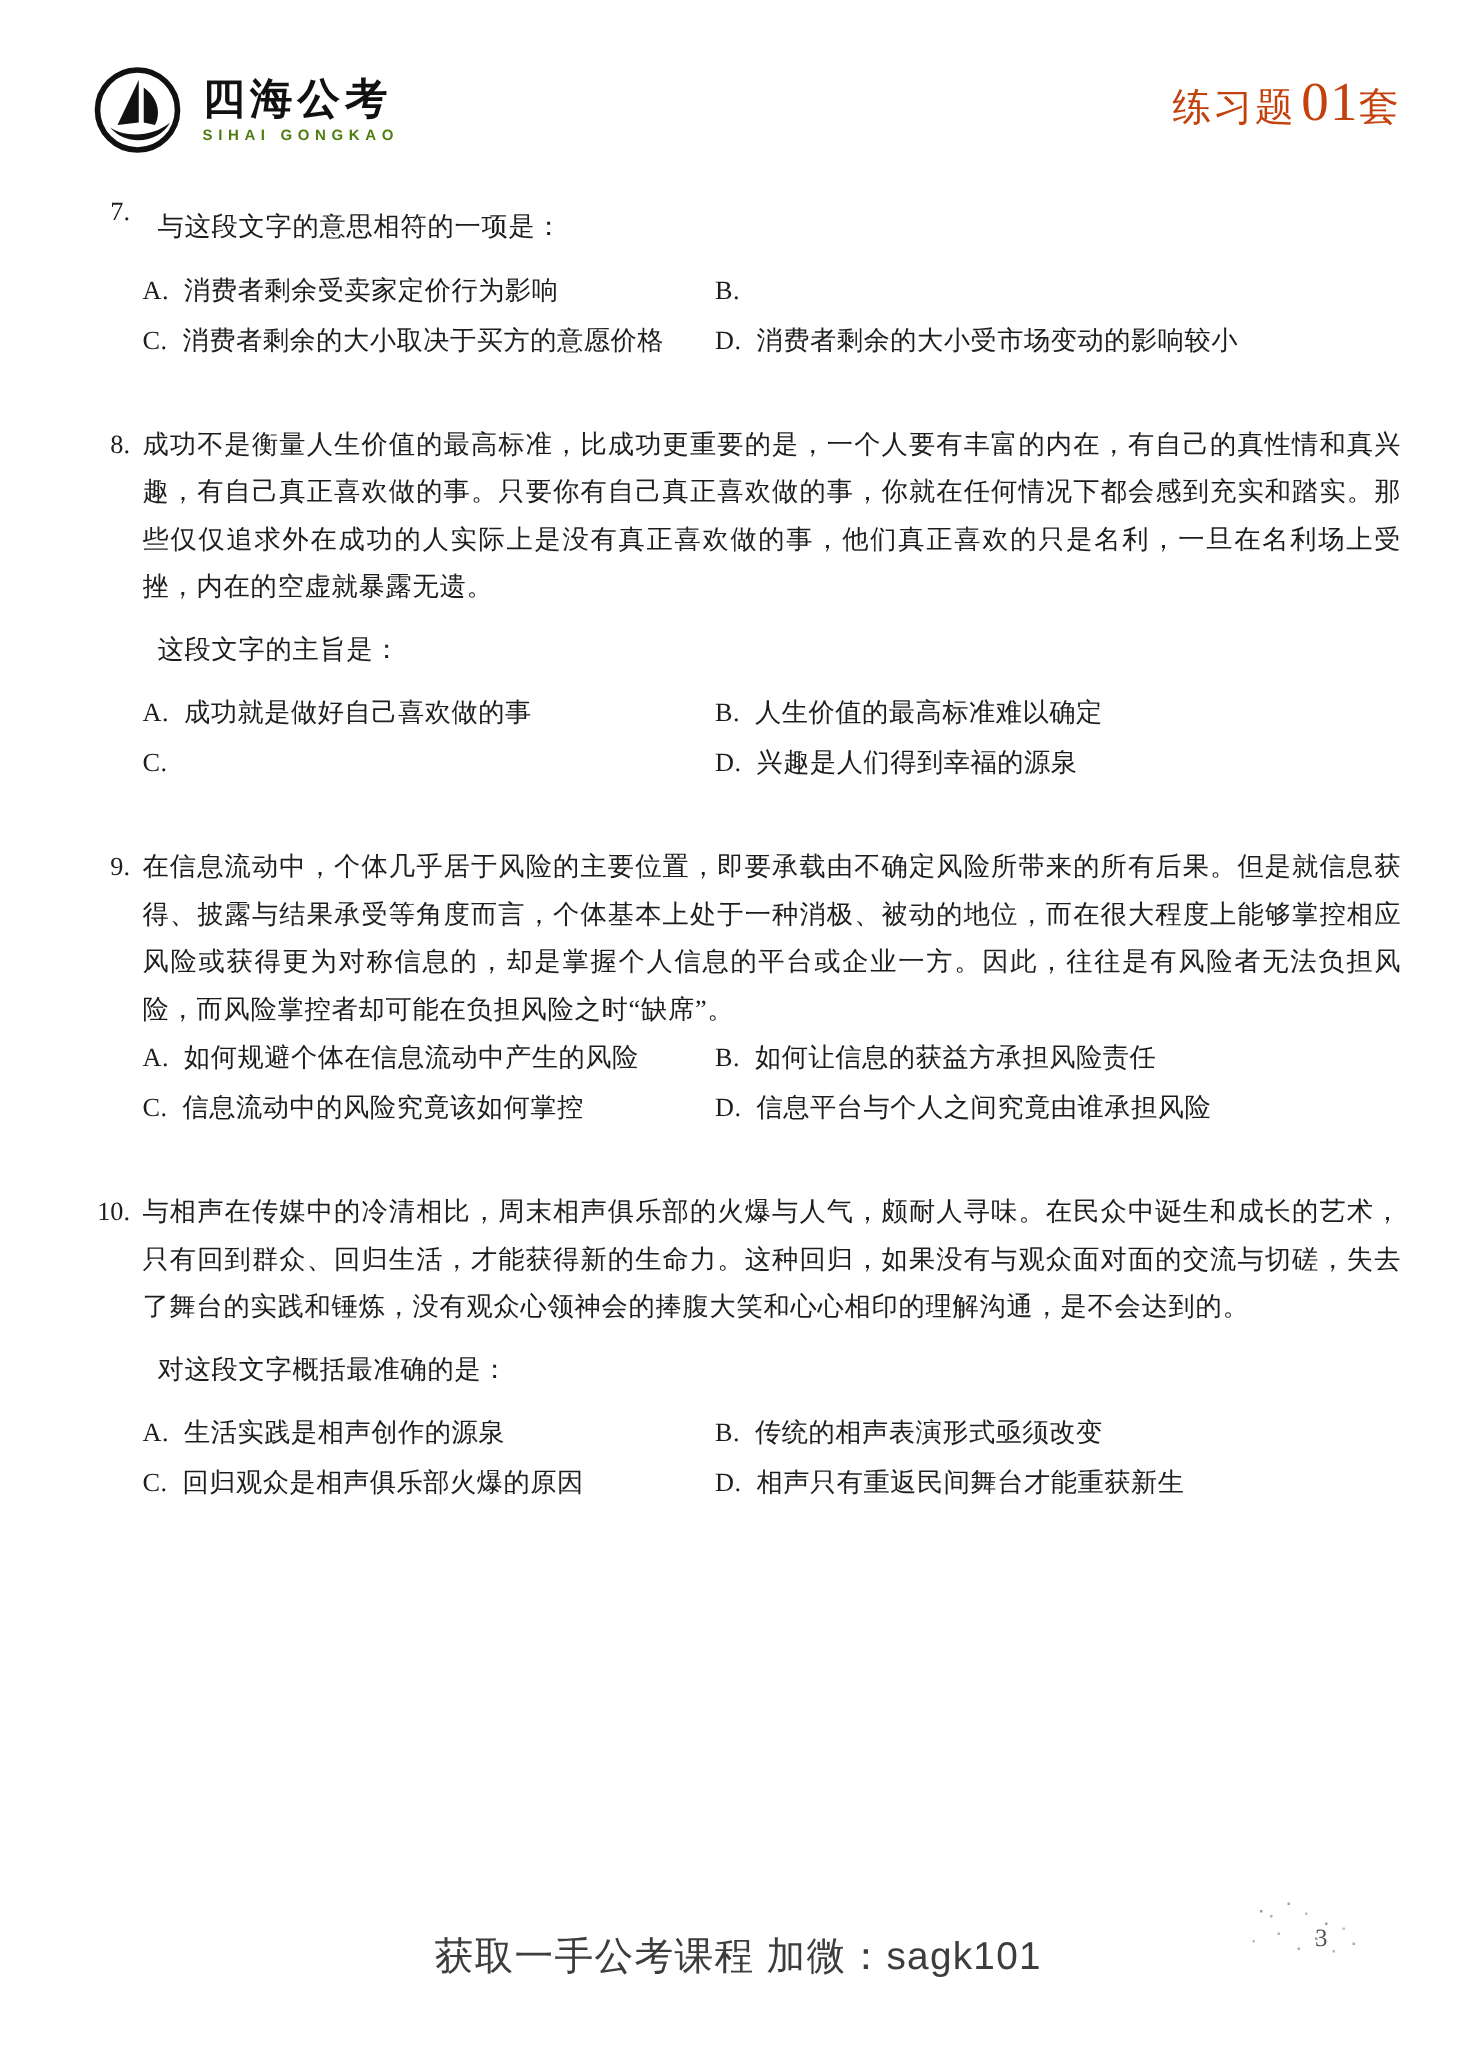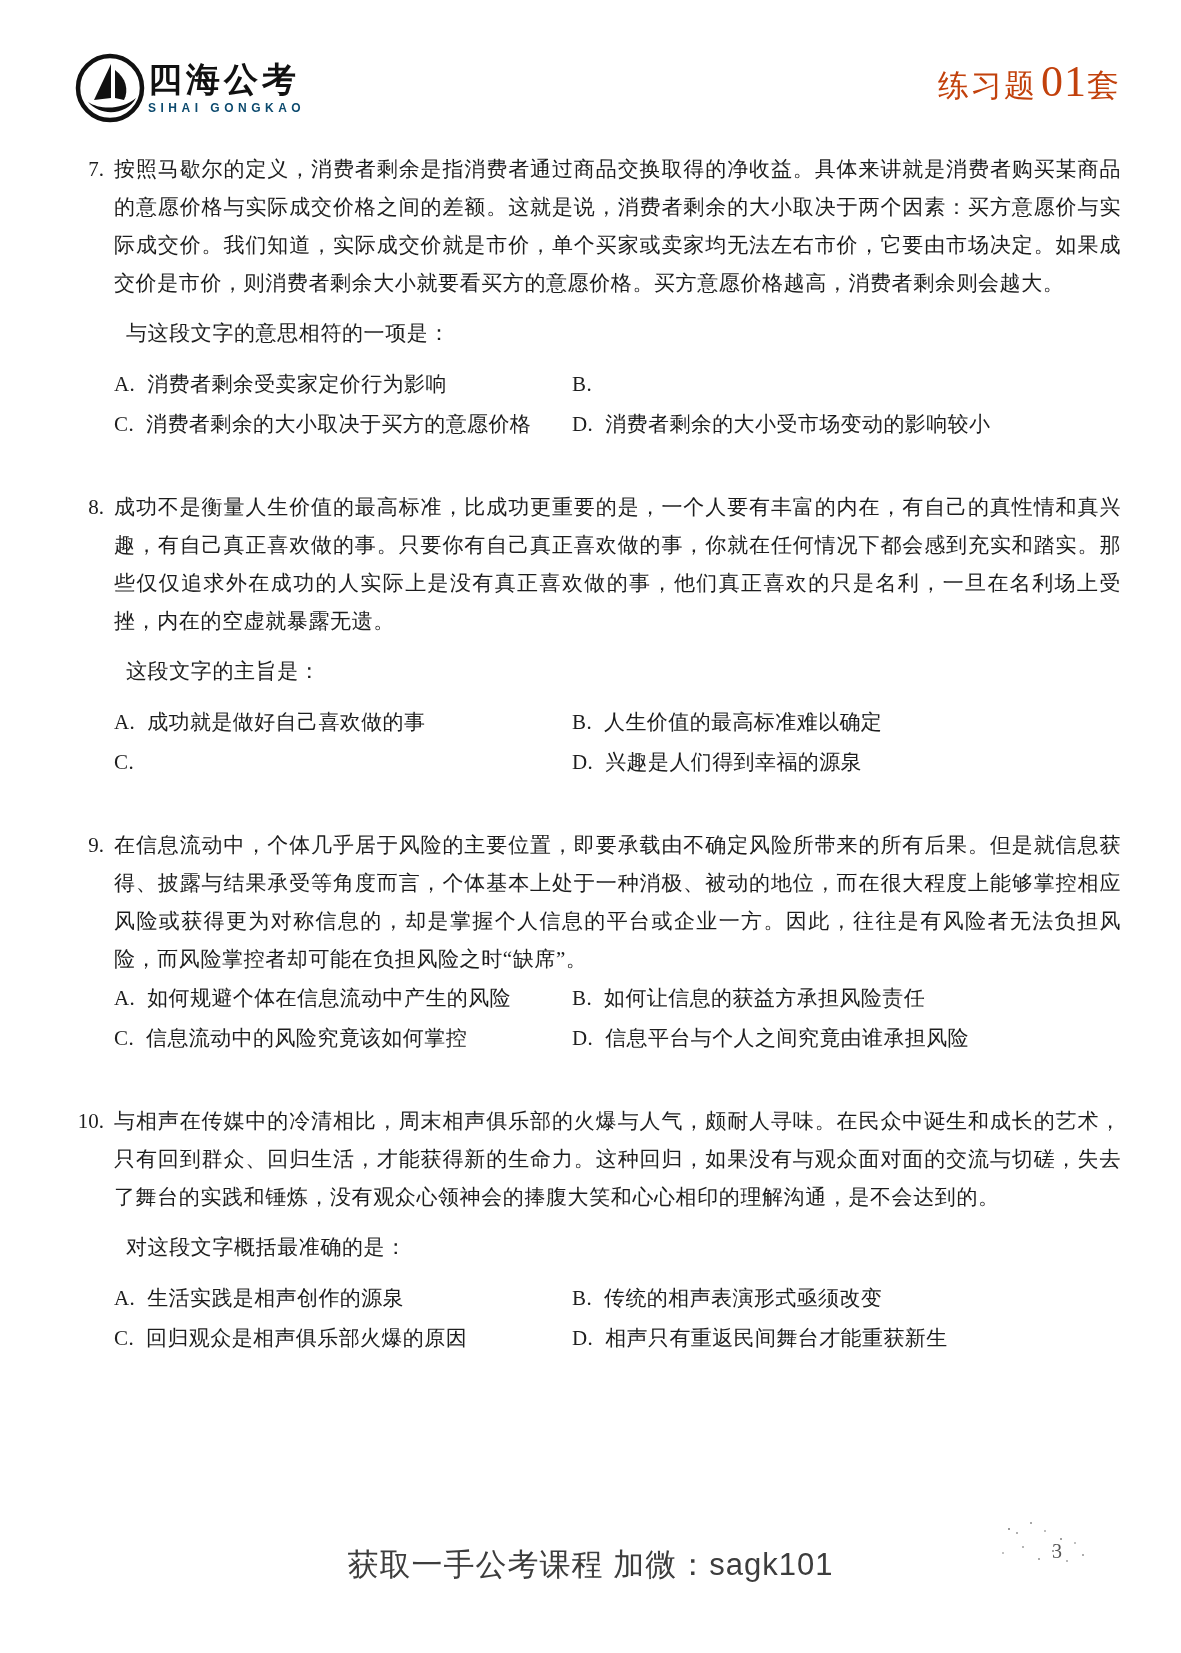--- a/index.html
+++ b/index.html
@@ -16,36 +16,36 @@
     color:#1d1d1d;
     overflow:hidden;
   }
   
   .header{
     display:flex;
     justify-content:space-between;
     align-items:flex-start;
     padding:52px 62px 0 74px;
   }
-  .brand{display:flex;align-items:center;gap:2px;}
+  .brand{display:flex;align-items:center;gap:16px;}
   .brand-logo{width:72px;height:72px;flex:0 0 auto;}
   .brand-text{display:flex;flex-direction:column;line-height:1;}
   .brand-name{
     font-size:34px;
     font-weight:bold;
     letter-spacing:4px;
     color:#111;
     font-family:"Liberation Sans","DejaVu Sans",sans-serif;
   }
   .brand-sub{
     margin-top:6px;
     font-size:12px;
     font-weight:bold;
     letter-spacing:4.5px;
-    color:#0c4a6e;
+    color:#4d7c0f;
     font-family:"Liberation Sans","DejaVu Sans",sans-serif;
   }
   .set-title{
     margin-top:4px;
     white-space:nowrap;
     color:#c2410c;
   }
   .set-prefix{font-size:31px;letter-spacing:2px;}
   .set-number{font-size:44px;font-family:"Liberation Serif",serif;letter-spacing:1px;}
   .set-suffix{font-size:32px;}
@@ -145,21 +145,20 @@
       <span class="set-number">01</span><span class="set-suffix">套</span>
     </div>
   </div>
 
   <div class="questions">
 
     <section class="question">
       <div class="q-row">
         <span class="q-num">7.</span>
         <div class="q-body">
-          <p class="q-stem">按照马歇尔的定义，消费者剩余是指消费者通过商品交换取得的净收益。具体来讲就是消费者购买某商品的意愿价格与实际成交价格之间的差额。这就是说，消费者剩余的大小取决于两个因素：买方意愿价与实际成交价。我们知道，实际成交价就是市价，单个买家或卖家均无法左右市价，它要由市场决定。如果成交价是市价，则消费者剩余大小就要看买方的意愿价格。买方意愿价格越高，消费者剩余则会越大。</p>
           <p class="q-prompt">与这段文字的意思相符的一项是：</p>
           <div class="q-options">
             <div class="opt">
               <span class="opt-label">A.</span>
               <span class="opt-text">消费者剩余受卖家定价行为影响</span>
             </div>
             <div class="opt">
               <span class="opt-label">B.</span>
             </div>
             <div class="opt">

